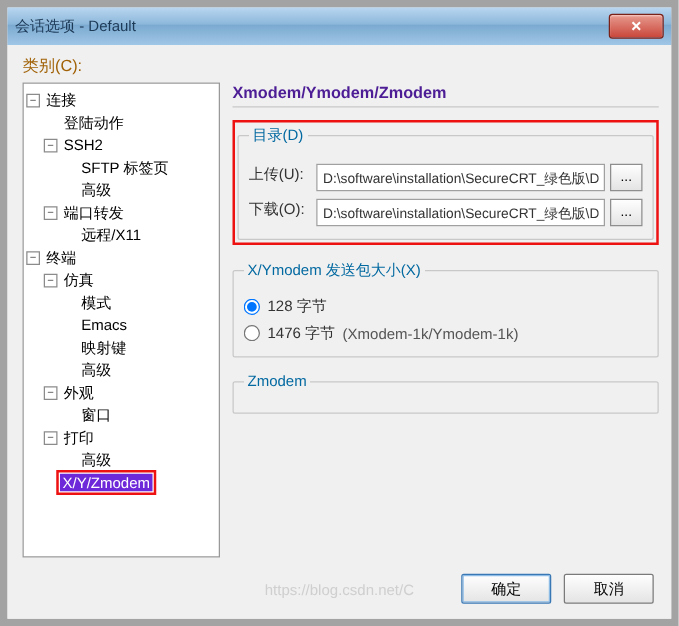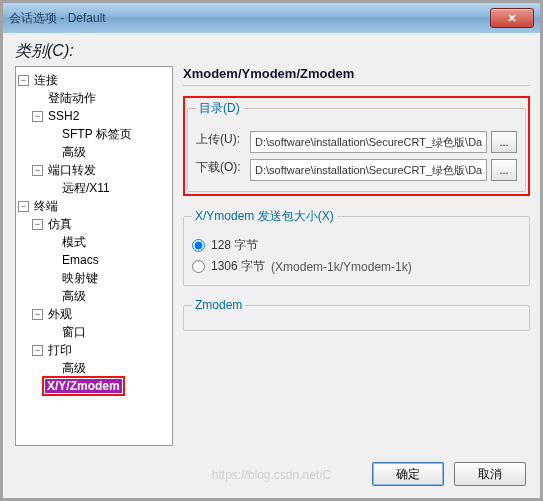--- a/index.html
+++ b/index.html
@@ -1,41 +1,41 @@
 <!DOCTYPE html>
 <html><head>
 <meta charset="utf-8">
 <style>
   * { box-sizing: border-box; margin: 0; padding: 0; font-family: "Microsoft YaHei", "Segoe UI", Tahoma, sans-serif; }
   body { width: 543px; height: 501px; overflow: hidden; background: #fff; }
 
-  .window { width: 543px; height: 501px; border: 3px solid #a3a3a3; background: #f0f0f0; position: relative; }
+  .window { width: 543px; height: 501px; border: 6px solid #a3a3a3; background: #f0f0f0; position: relative; }
 
   .titlebar { height: 30px; background: linear-gradient(180deg,#b9d6f0 0%,#8cb7da 45%,#7aa9d0 46%,#a0c6e6 100%); display:flex; align-items:center; padding:0 6px; color:#1d3a57; font-size:12px; }
   .titlebar .spacer { flex:1; }
   .closebtn { width: 44px; height:20px; background: linear-gradient(180deg,#e89a8f,#c9463a); border:1px solid #7a2118; border-radius:3px; display:flex; align-items:center; justify-content:center; color:#fff; font-size:11px; box-shadow: inset 0 1px 1px #f5c5bd; }
   .closebtn span { font-weight:bold; }
 
   .clientarea { position:absolute; top:30px; left:0; right:0; bottom:0; background:#f0f0f0; padding:8px 10px 10px 12px; }
 
-  .toplabel { font-size:16px; color:#0f172a; margin-bottom:4px;font-style:italic; }
+  .toplabel { font-size:13px; color:#a16207; margin-bottom:4px; }
 
   .mainrow { display:flex; height:380px; }
 
   .treepane { width:158px; border:1px solid #999; background:#fff; font-size:12px; color:#000; padding:4px 2px; overflow:hidden; }
   .treeitem { white-space:nowrap; display:flex; align-items:center; height:18px; padding-right:2px; }
   .ind { display:inline-block; }
   .toggle { width:11px; height:11px; border:1px solid #8b8b8b; display:inline-flex; align-items:center; justify-content:center; font-size:9px; line-height:1; background:#fff; color:#4a4a4a; margin-right:3px; }
   .notoggle { width:11px; height:11px; display:inline-block; margin-right:3px; }
   .label { padding:0 2px; }
-  .label.selected { background:#a21caf; color:#fff;font-weight:bold; }
+  .label.selected { background:#6d28d9; color:#fff; }
   .redbox-tree { border:2px solid #e11; padding:1px; display:inline-block; margin-left:-4px; }
 
   .rightpane { flex:1; margin-left:10px; display:flex; flex-direction:column; }
-  .sectiontitle { font-size:13px; font-weight:bold; color:#0f172a; margin-bottom:4px; }
+  .sectiontitle { font-size:13px; font-weight:bold; color:#4c1d95; margin-bottom:4px; }
   .hr { border-top:1px solid #c8c8c8; margin-bottom:10px; }
 
   fieldset.group { border:1px solid #c8c8c8; border-radius:2px; padding:8px 8px 10px 8px; margin-bottom:12px; }
   fieldset.group > legend { font-size:12px; padding:0 3px; color:#0369a1; }
   .redwrap { border:2px solid #e11; padding:2px; }
 
   .formrow { display:flex; align-items:flex-start; margin-top:6px; }
   .formrow .lbl { width:54px; font-size:12px; color:#333; }
   .formrow input[type=text] { flex:1; height:22px; font-size:11px; border:1px solid #a0a0a0; padding:0 4px; background:#fff; color:#333; }
   .browsebtn { width:26px; height:22px; margin-left:4px; border:1px solid #8e8e8e; background:linear-gradient(#fefefe,#e4e4e4); font-size:11px; display:flex; align-items:center; justify-content:center; }
@@ -179,21 +179,21 @@
         </div>
 
         <fieldset class="group" style="margin-top:12px">
           <legend>X/Ymodem 发送包大小(X)</legend>
           <div class="radiorow">
             <input type="radio" name="pkt" checked="" style="">
             <span>128 字节</span>
           </div>
           <div class="radiorow">
             <input type="radio" name="pkt" style="">
-            <span>1306 字节</span>
+            <span>1476 字节</span>
             <span class="mutedtext">(Xmodem-1k/Ymodem-1k)</span>
           </div>
         </fieldset>
 
         <fieldset class="group">
           <legend>Zmodem</legend>
         </fieldset>
       </div>
     </div>
 

